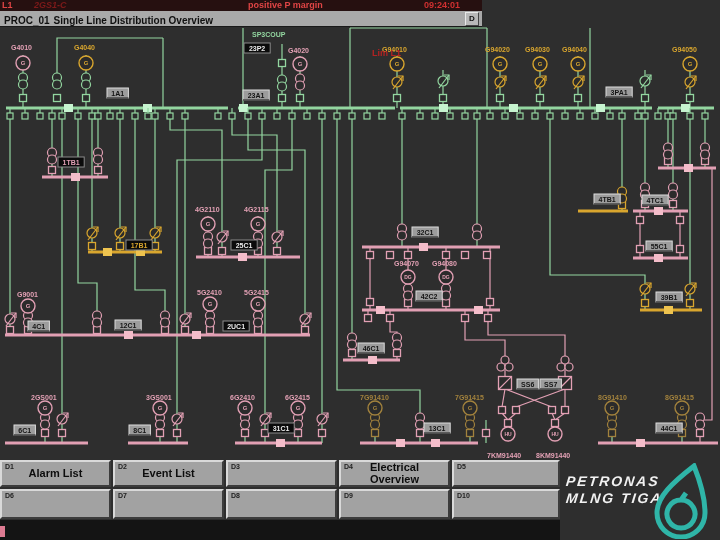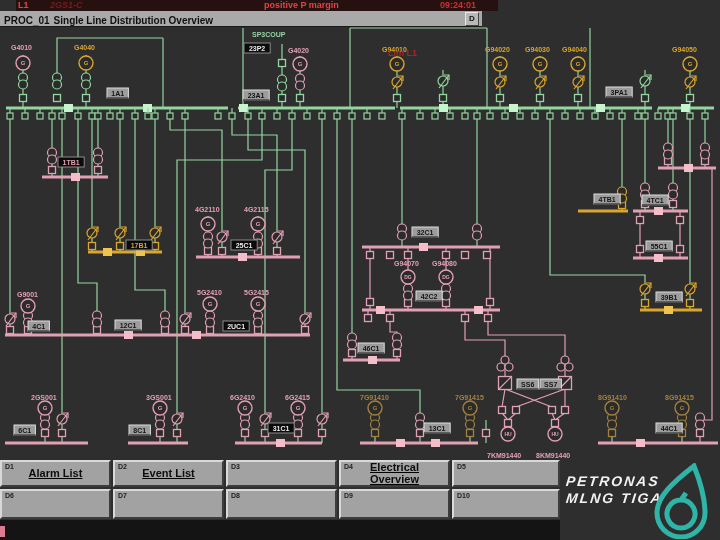--- a/index.html
+++ b/index.html
@@ -6,37 +6,37 @@
   body{
     width:720px;height:540px;position:relative;overflow:hidden;
     background:#2e2e2e;
     font-family:"Liberation Sans", sans-serif;
   }
   #stage{position:absolute;inset:0;width:720px;height:540px;}
   svg{position:absolute;left:0;top:0;}
   svg text{font-family:"Liberation Sans", sans-serif;font-weight:bold;}
 
   
-  .alarm-bar{position:absolute;left:16px;top:0;width:660px;height:11px;background:#2e2e2e;z-index:5;}
+  .alarm-bar{position:absolute;left:0;top:0;width:660px;height:11px;background:#2e2e2e;z-index:5;}
   .alarm-bar .inner{position:absolute;left:0;top:0;width:482px;height:11px;background:#261010;}
   .alarm-bar span{position:absolute;top:0;font-size:9px;font-weight:bold;white-space:nowrap;}
 
   
   .title-bar{position:absolute;left:0;top:11px;width:482px;height:15px;background:#a9a9a9;
     border-bottom:1px solid #1a1a1a;z-index:5;display:flex;align-items:flex-end;}
   .title-bar .t{font-size:10px;font-weight:bold;color:#101010;margin-left:4px;white-space:nowrap;}
   .tb-btn{position:absolute;right:3px;top:1px;width:12px;height:12px;background:#b8b8b8;
     border-top:1px solid #e8e8e8;border-left:1px solid #e8e8e8;border-right:1px solid #444;border-bottom:1px solid #444;
     font-size:8px;font-weight:bold;color:#111;text-align:center;line-height:11px;}
 
   
   .menu{position:absolute;left:0;top:460px;width:560px;height:60px;z-index:5;}
   .mbtn{position:absolute;background:#a2a2a2;
     border-top:2px solid #d9d9d9;border-left:2px solid #d9d9d9;
-    border-right:2px solid #3c3c3c;border-bottom:2px solid #3c3c3c;box-sizing:border-box;text-decoration:underline;}
+    border-right:2px solid #3c3c3c;border-bottom:2px solid #3c3c3c;box-sizing:border-box;}
   .mkey{position:absolute;top:1px;left:3px;font-size:7px;font-weight:bold;color:#222;}
   .mlabel{width:100%;height:100%;display:flex;align-items:center;justify-content:center;
     font-size:11px;font-weight:bold;color:#0d0d0d;text-align:center;line-height:1.05;padding:0 6px;box-sizing:border-box;}
   .bottom-strip{position:absolute;left:0;top:520px;width:560px;height:20px;background:#141414;z-index:5;}
   .artifact{position:absolute;left:0;top:526px;width:5px;height:11px;background:#dd7b92;z-index:6;}
 
   
   .logo{position:absolute;left:560px;top:455px;width:160px;height:85px;z-index:5;}
   .logo .l1,.logo .l2{position:absolute;left:6px;color:#f2f2f2;font-weight:bold;font-style:italic;
     font-size:14px;letter-spacing:2px;transform:skewX(-6deg);white-space:nowrap;}

